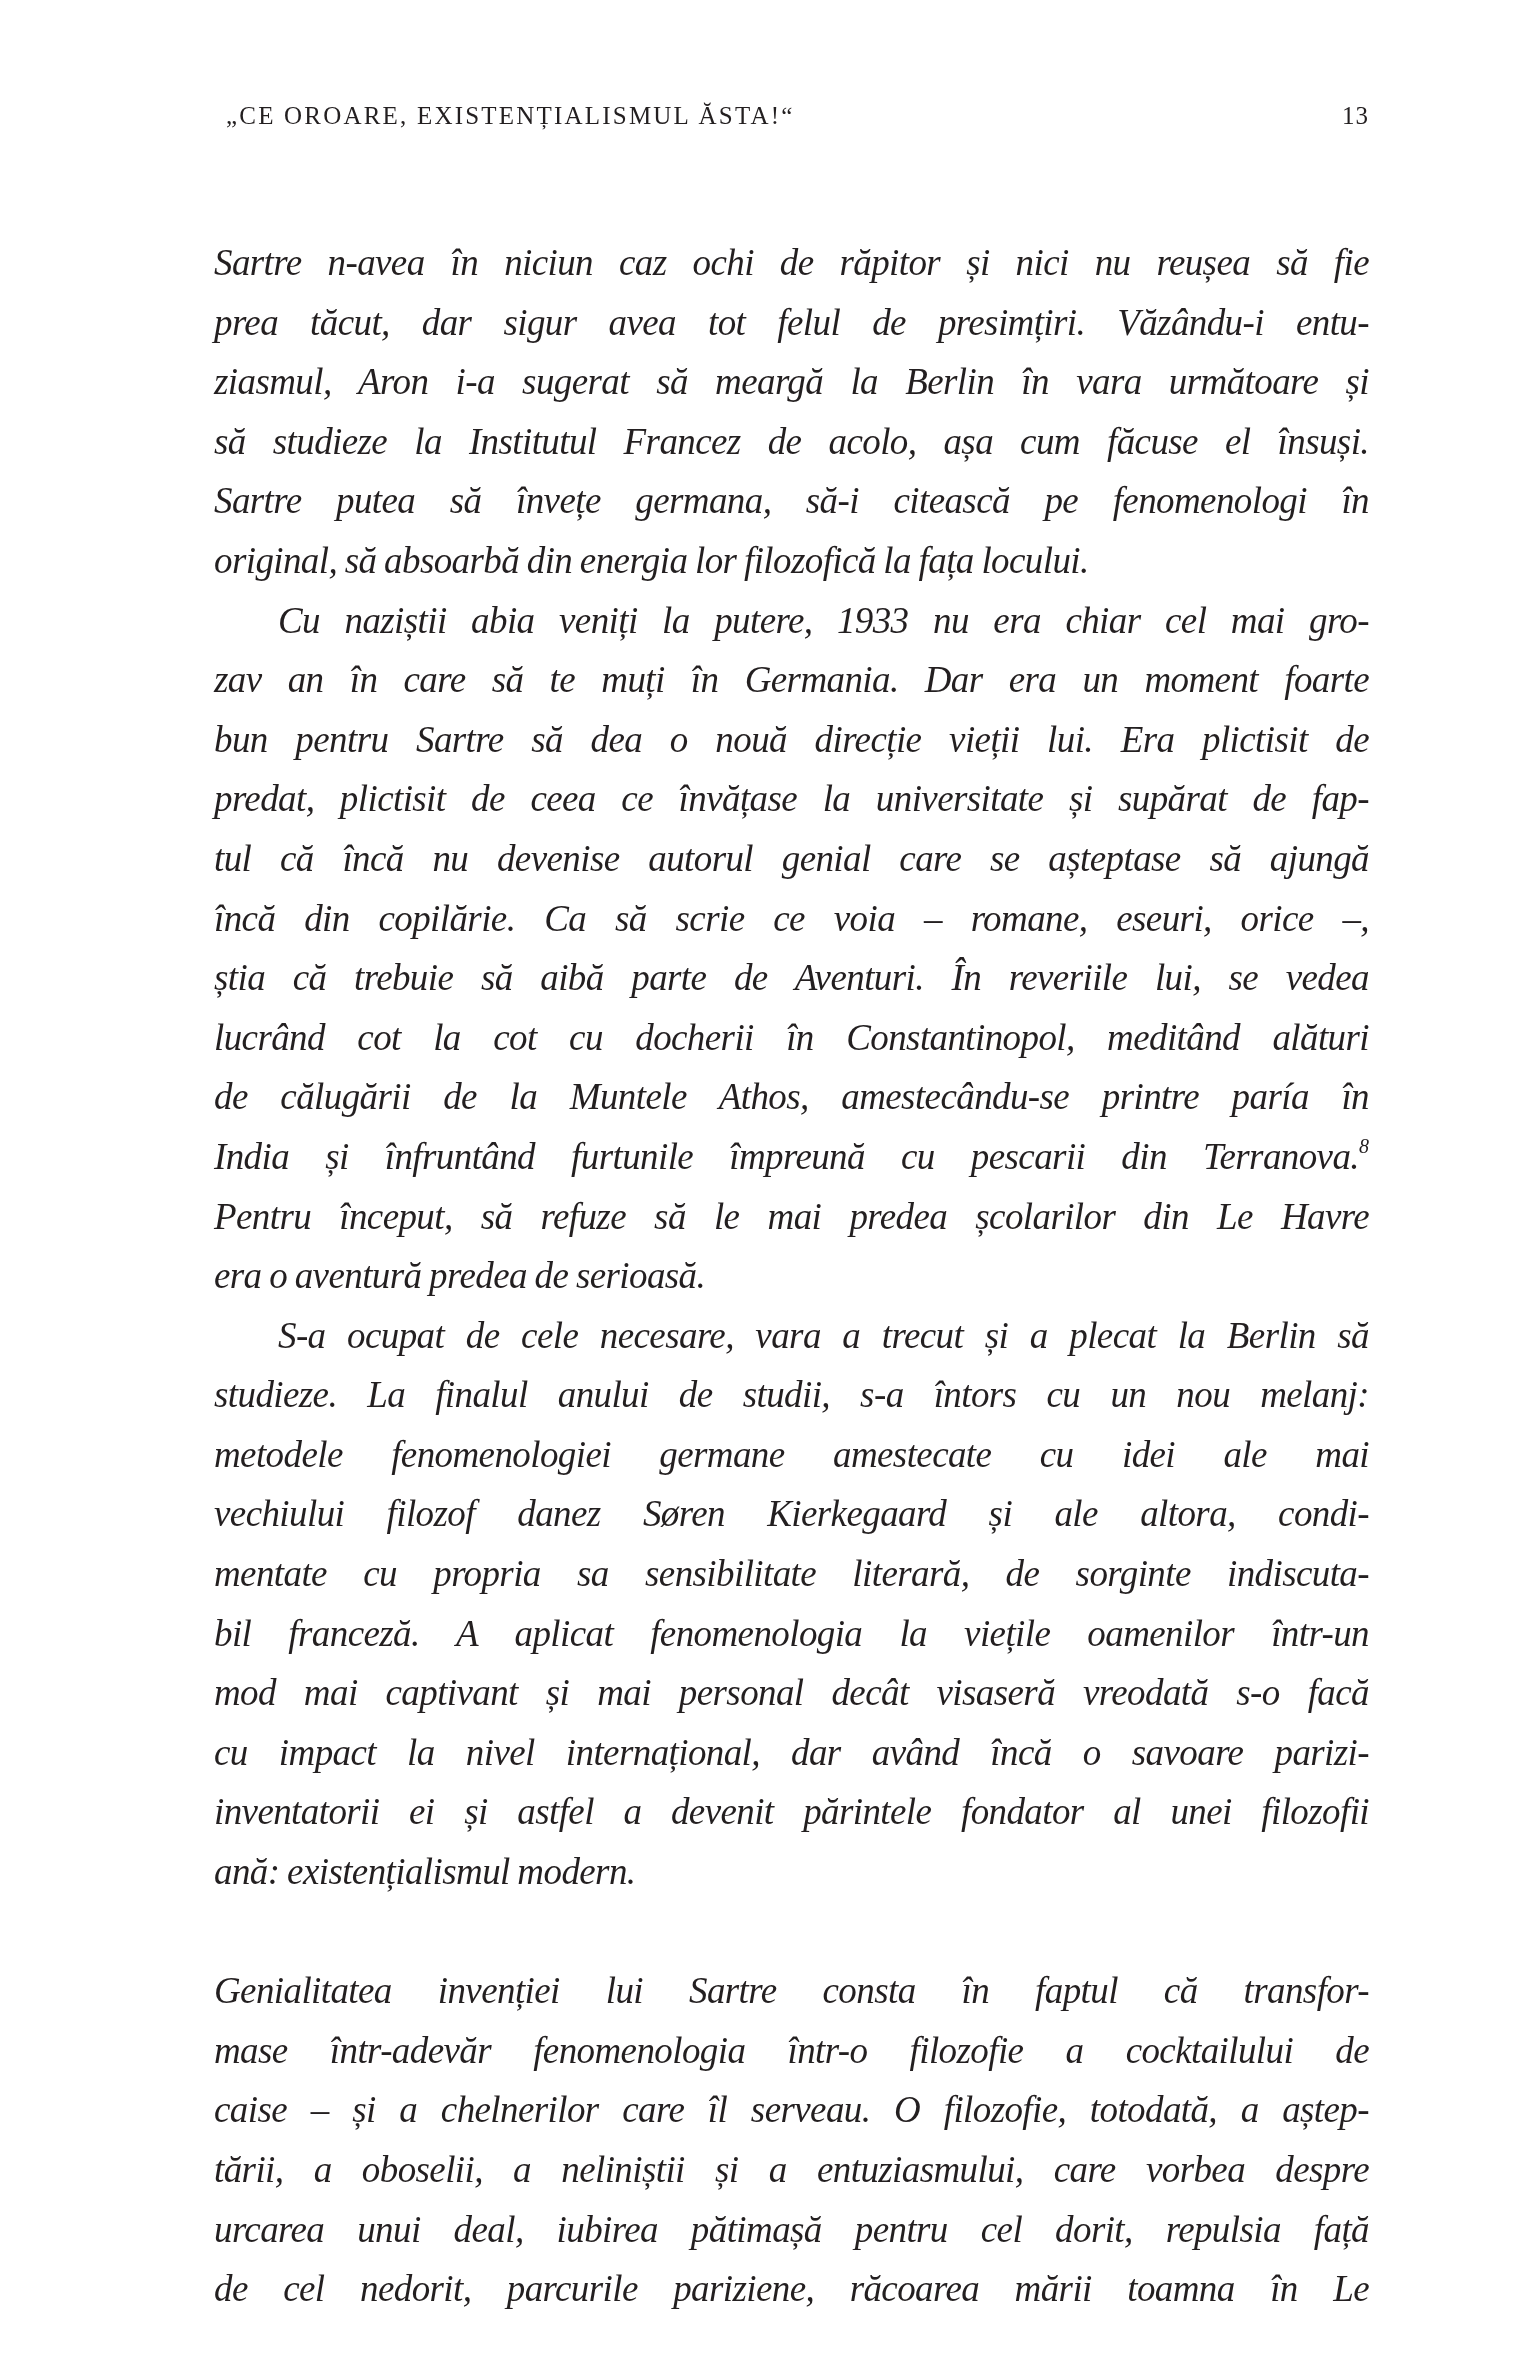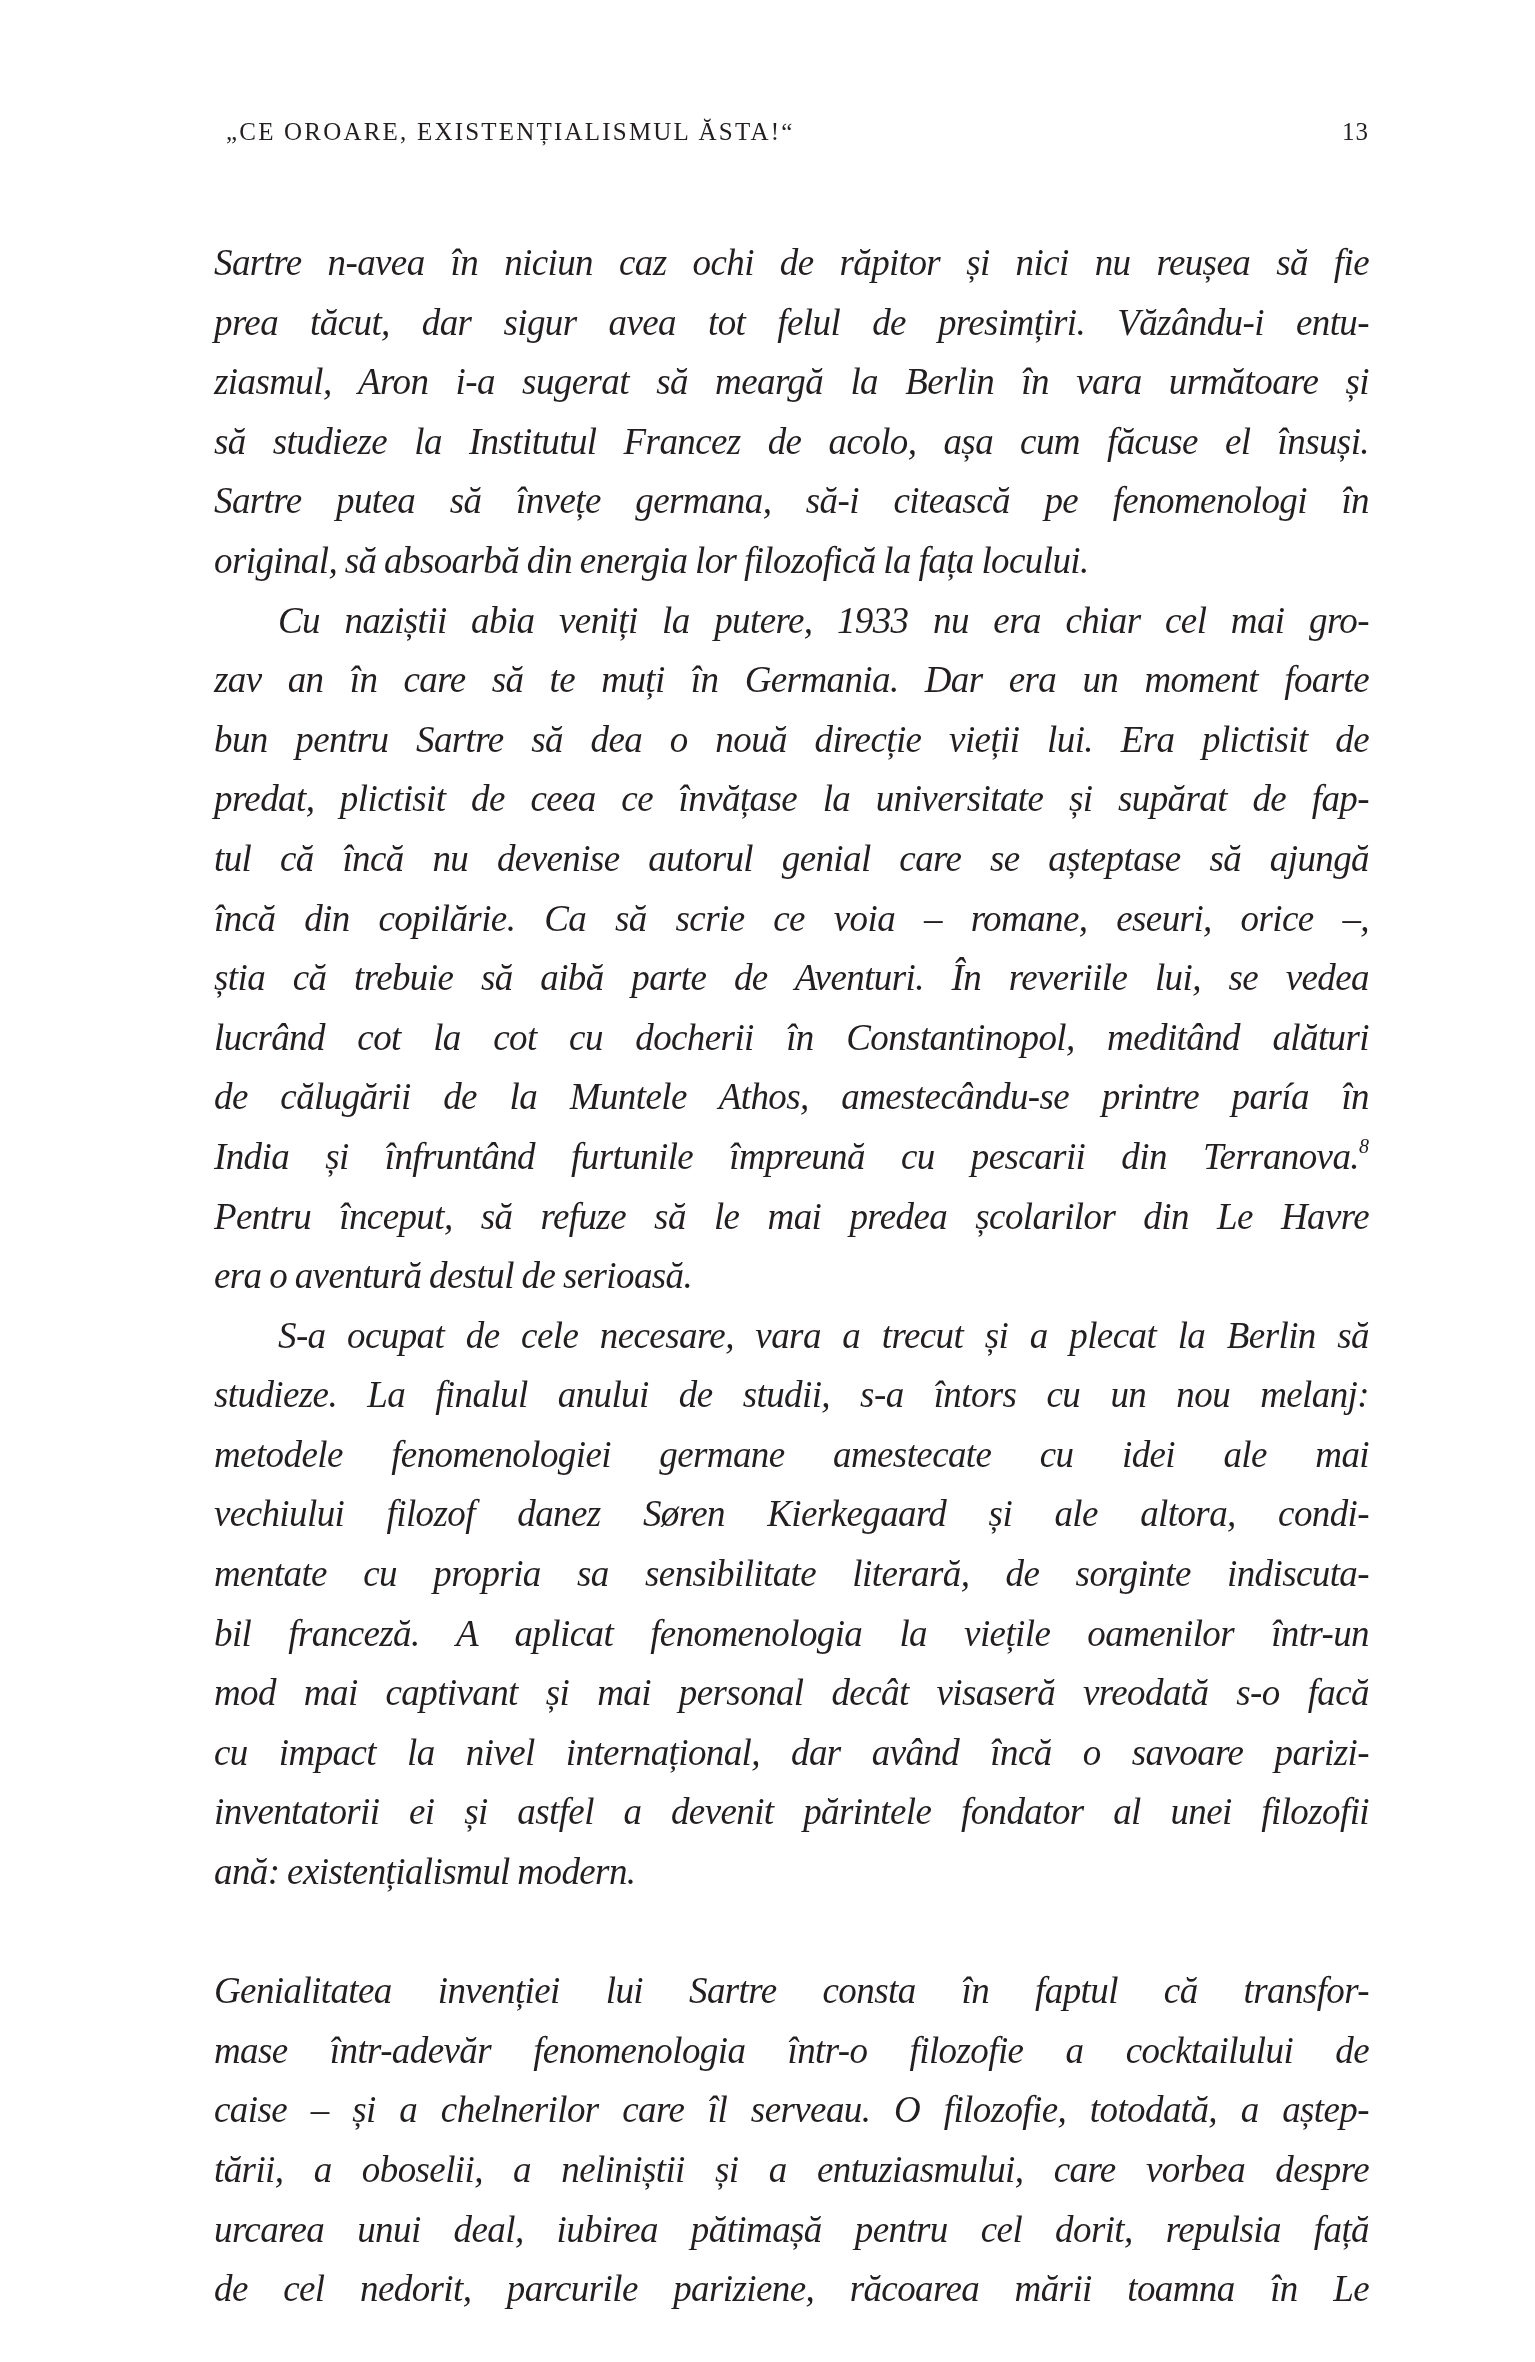--- a/index.html
+++ b/index.html
@@ -18,21 +18,21 @@
     .page {
       position: absolute;
       left: 0; top: 0;
       width: 1535px;
       height: 2362px;
       background: #ffffff;
     }
     .running-header {
       position: absolute;
       left: 226px;
-      top: 118px;
+      top: 102px;
       width: 1143px;
       height: 40px;
       display: flex;
       justify-content: space-between;
       align-items: baseline;
       font-size: 25px;
       letter-spacing: 2.2px;
       color: #231f20;
     }
     .running-title { text-transform: none; }
@@ -96,21 +96,21 @@
       <span class="line">zav an în care să te muți în Germania. Dar era un moment foarte</span>
       <span class="line">bun pentru Sartre să dea o nouă direcție vieții lui. Era plictisit de</span>
       <span class="line">predat, plictisit de ceea ce învățase la universitate și supărat de fap-</span>
       <span class="line">tul că încă nu devenise autorul genial care se așteptase să ajungă</span>
       <span class="line">încă din copilărie. Ca să scrie ce voia – romane, eseuri, orice –,</span>
       <span class="line">știa că trebuie să aibă parte de Aventuri. În reveriile lui, se vedea</span>
       <span class="line">lucrând cot la cot cu docherii în Constantinopol, meditând alături</span>
       <span class="line">de călugării de la Muntele Athos, amestecându-se printre paría în</span>
       <span class="line"><span>India și înfruntând furtunile împreună cu pescarii din Terranova.</span><sup class="fn">8</sup></span>
       <span class="line">Pentru început, să refuze să le mai predea școlarilor din Le Havre</span>
-      <span class="line last">era o aventură destul de serioasă.</span>
+      <span class="line last">era o aventură predea de serioasă.</span>
     </div>
 
     <div>
       <span class="line indent">S-a ocupat de cele necesare, vara a trecut și a plecat la Berlin să</span>
       <span class="line">studieze. La finalul anului de studii, s-a întors cu un nou melanj:</span>
       <span class="line">metodele fenomenologiei germane amestecate cu idei ale mai</span>
       <span class="line">vechiului filozof danez Søren Kierkegaard și ale altora, condi-</span>
       <span class="line">mentate cu propria sa sensibilitate literară, de sorginte indiscuta-</span>
       <span class="line">bil franceză. A aplicat fenomenologia la viețile oamenilor într-un</span>
       <span class="line">mod mai captivant și mai personal decât visaseră vreodată s-o facă</span>

